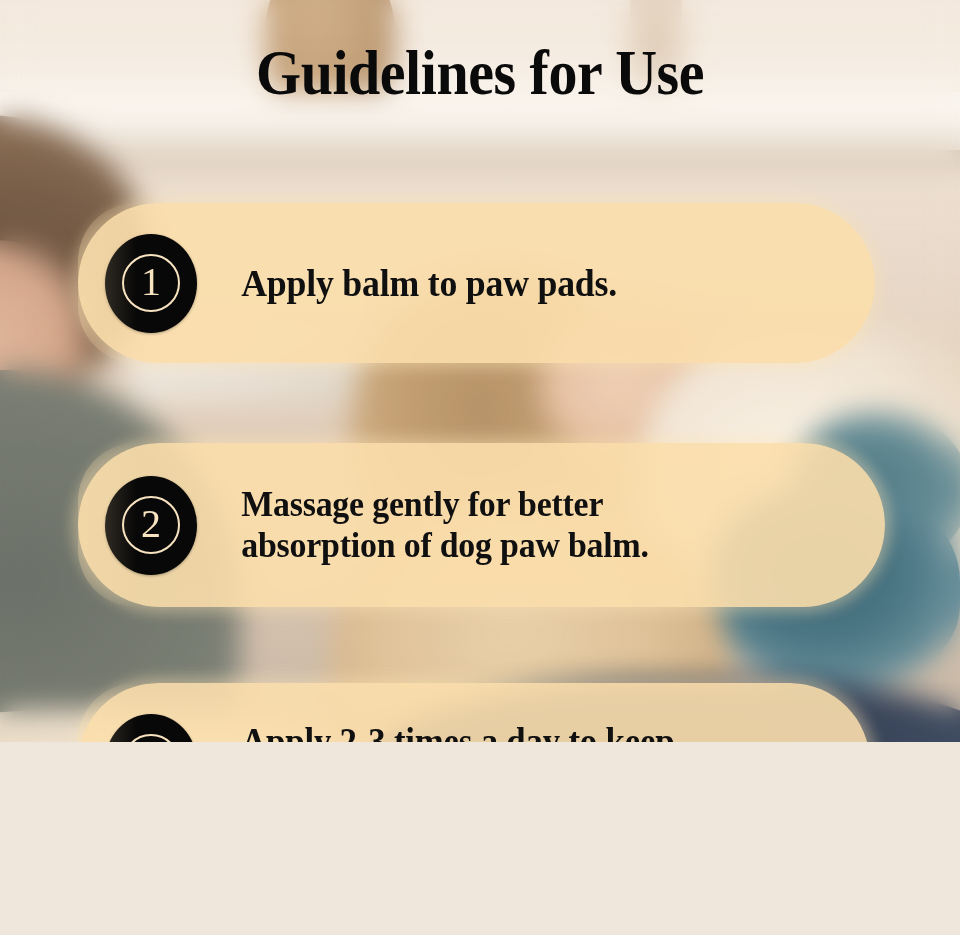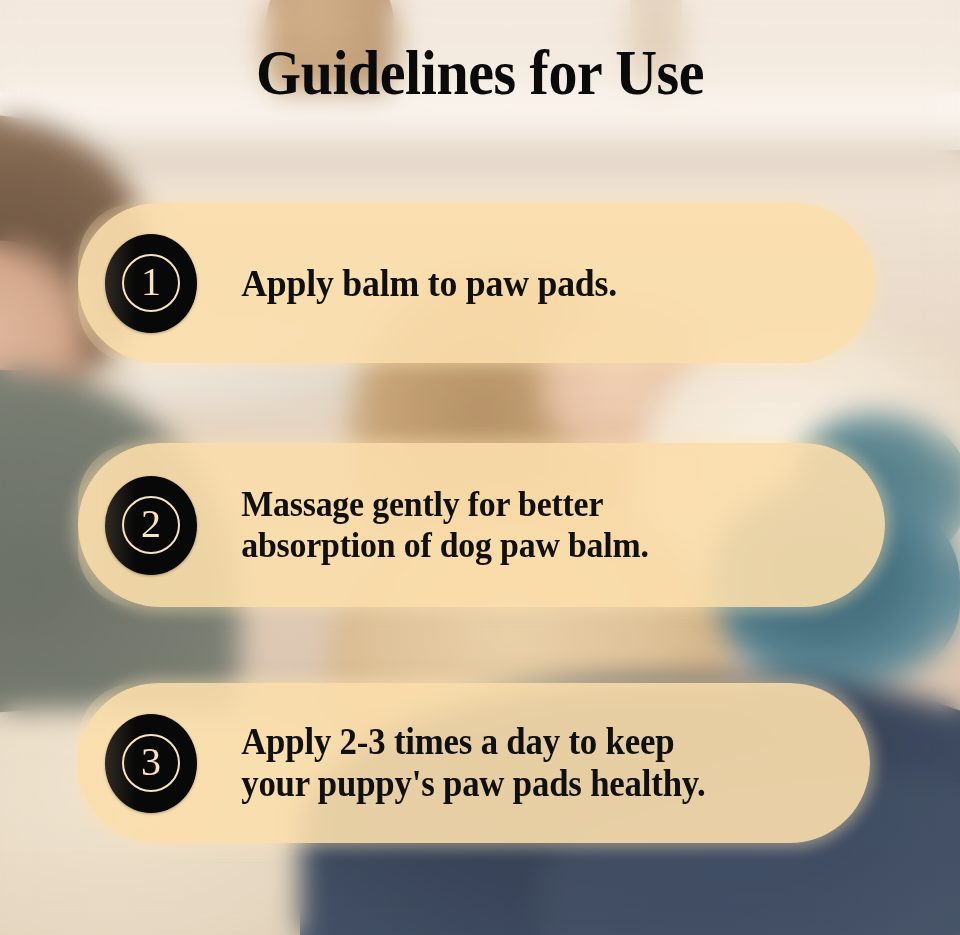--- a/index.html
+++ b/index.html
@@ -7,21 +7,21 @@
 
   html, body {
     width:960px; height:935px;
     overflow:hidden;
     background:#efe6dc;
     font-family:"Liberation Serif", "DejaVu Serif", serif;
   }
 
   #stage {
     position:relative;
-    width:960px; height:935px;
+    width:960px; height:742px;
     overflow:hidden;
     isolation:isolate;
   }
 
   
   .bg-root {
     position:absolute; inset:-60px;
     overflow:hidden;
   }
   .bg-base {

